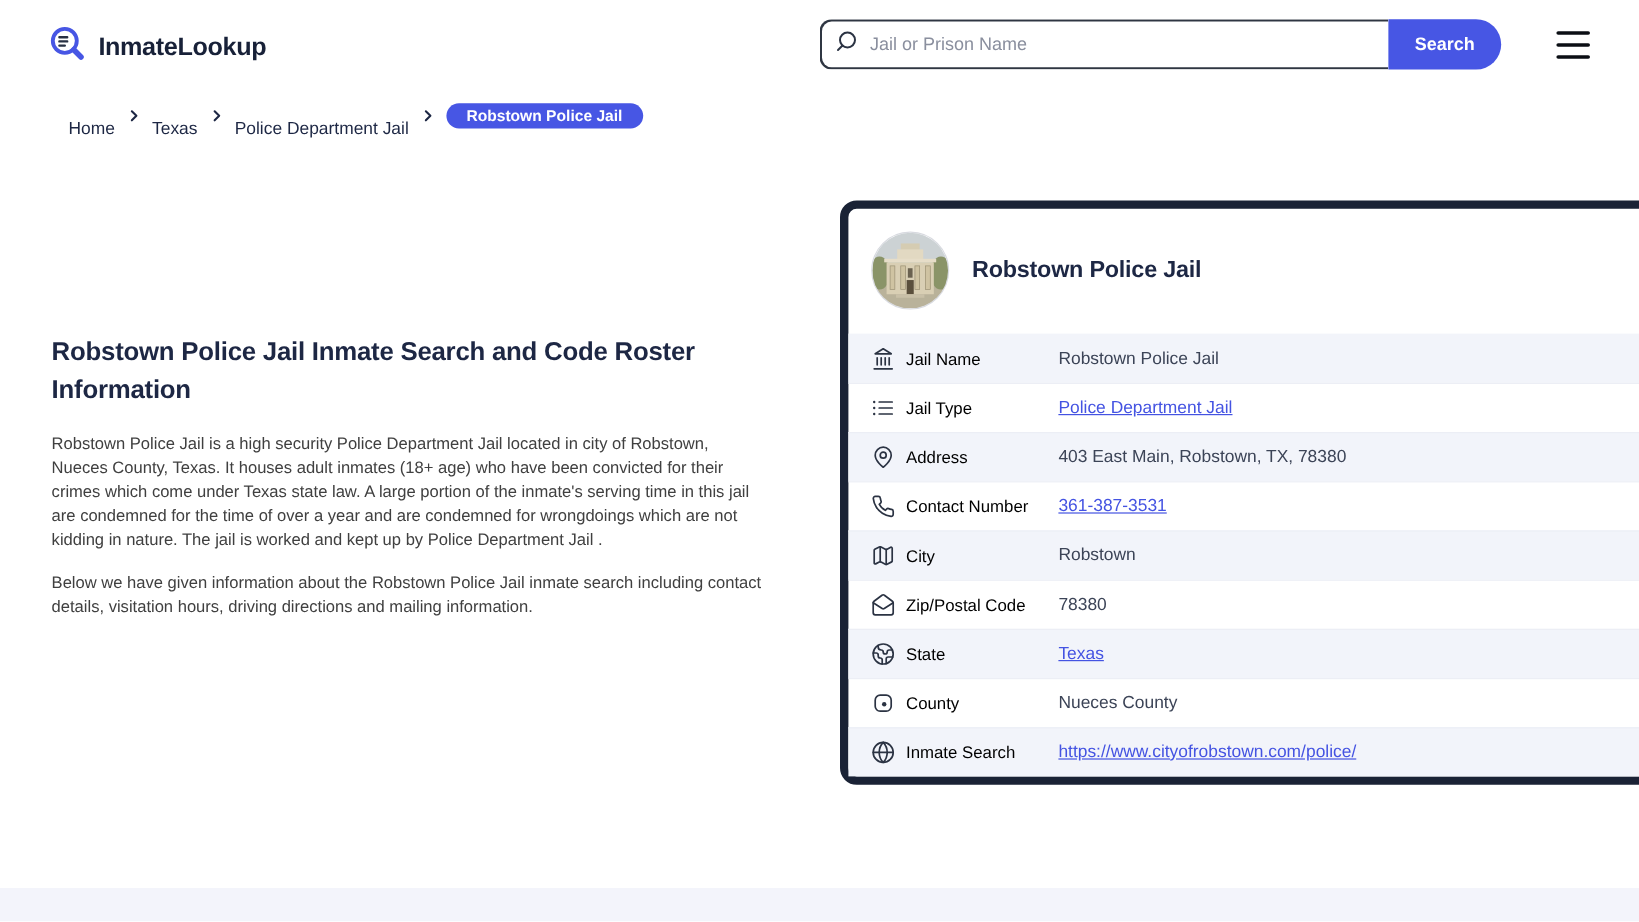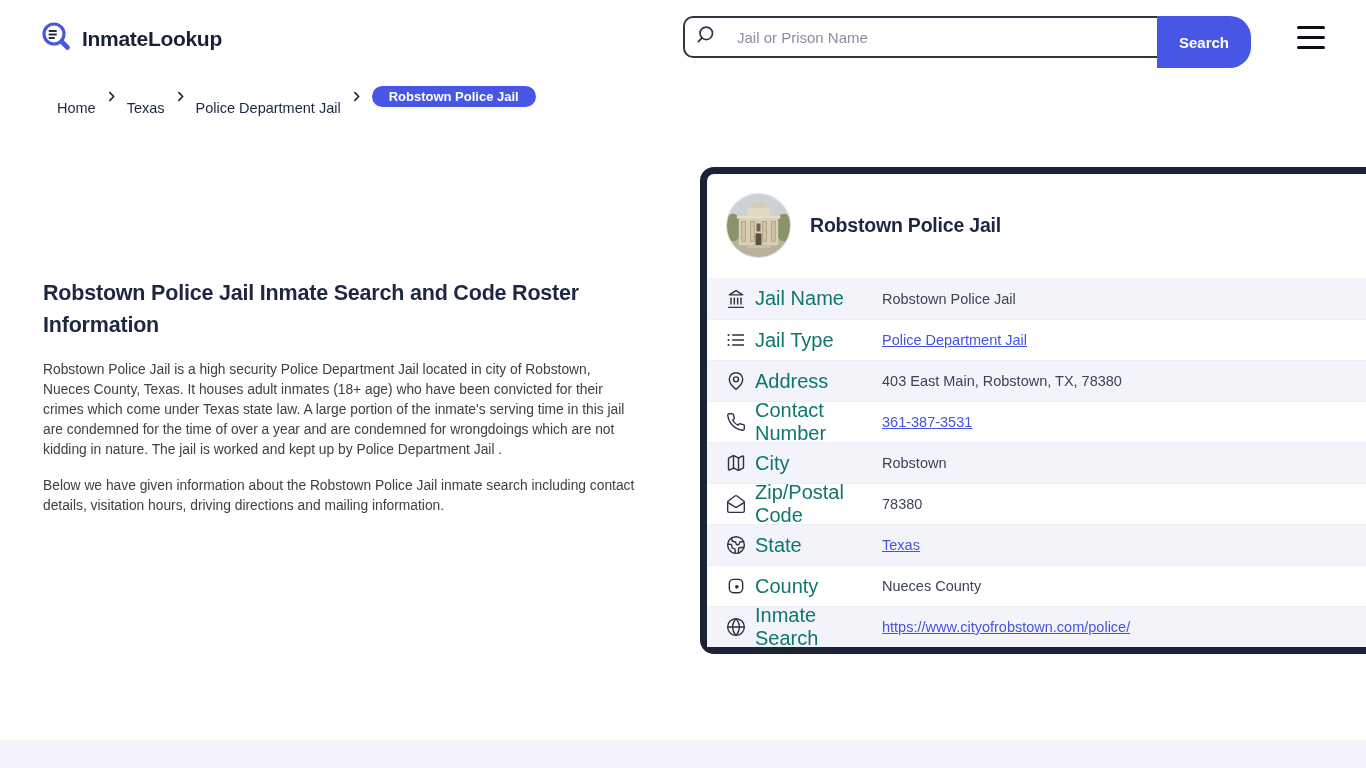--- a/index.html
+++ b/index.html
@@ -9,31 +9,31 @@
     background:#ffffff; font-family:"Liberation Sans", sans-serif;
     color:#1d2744;
   }
 
   
   .logo { position:absolute; left:40px; top:20px; display:flex; align-items:center; gap:8px; cursor:pointer;text-align:right; }
   .logo-text { font-size:21px; font-weight:700; color:#182138; letter-spacing:-0.3px; }
 
   .search-group { position:absolute; left:683px; top:16px; height:42px; display:flex; width:568px; }
   .search-box {
-    flex:1; display:flex; align-items:center; gap:20px; background:#fff;
+    flex:1; display:flex; align-items:center; gap:8px; background:#fff;
     border:2px solid #2f3642; border-right:none; border-radius:10px 0 0 10px;
     padding:0 8px 0 10px;
   }
   .search-box input {
     border:none; outline:none; width:100%; font-size:15px; color:#333a47;
     font-family:"Liberation Sans", sans-serif; background:transparent;
   }
   .search-box input::placeholder { color:#8a8f9e; }
   .search-btn {
-    width:94px; height:52px; border:none; cursor:pointer;
+    width:94px; height:42px; border:none; cursor:pointer;
     background:#4756e4; color:#fff; font-weight:700; font-size:15px;
     border-radius:0 21px 21px 0; font-family:"Liberation Sans", sans-serif;
   }
   .hamburger { position:absolute; left:1297px; top:26px; width:28px; cursor:pointer; }
   .hamburger span { display:block; height:3px; background:#0b0e14; border-radius:2px; margin-bottom:7px; }
   .hamburger span:last-child { margin-bottom:0; }
 
   
   .breadcrumb { position:absolute; left:57px; top:76px; display:flex; align-items:center; font-size:14.5px; color:#1d2744; }
   .crumb { font-weight:500; cursor:pointer;margin-top:24px; }
@@ -57,21 +57,21 @@
   .avatar { width:65px; height:65px; border-radius:50%; overflow:hidden; flex:0 0 auto; border:1px solid #d8dae0; }
   .avatar svg { display:block; width:100%; height:100%; }
   .card-title { font-size:19.5px; font-weight:800; color:#1d2744; letter-spacing:-0.2px; }
 
   .info-table { margin-top:20px; }
   .info-row { display:flex; align-items:center; height:41px; padding-left:19px; border-top:1px solid #eceef5; }
   .info-row:first-child { border-top:none; }
   .info-row:nth-child(odd) { background:#f2f4fa; }
   .row-icon { width:20px; height:20px; color:#2b3343; flex:0 0 auto; }
   .row-icon svg { width:20px; height:20px; display:block; }
-  .row-label { margin-left:9px; width:127px; font-size:20px; color:#0f766e; flex:0 0 auto; }
+  .row-label { margin-left:9px; width:127px; font-size:14px; color:#000000; flex:0 0 auto; }
   .row-value { font-size:14.5px; color:#3c4457; text-decoration:none; }
   a.row-value { color:#4453e2; text-decoration:underline; cursor:pointer; }
 
   
   .footer-band { position:absolute; left:0; top:740px; width:1366px; height:28px; background:#f3f4fb; }
 
   .icon-stroke { fill:none; stroke:currentColor; stroke-width:1.7; stroke-linecap:round; stroke-linejoin:round; }
 </style>
 </head>
 <body>

